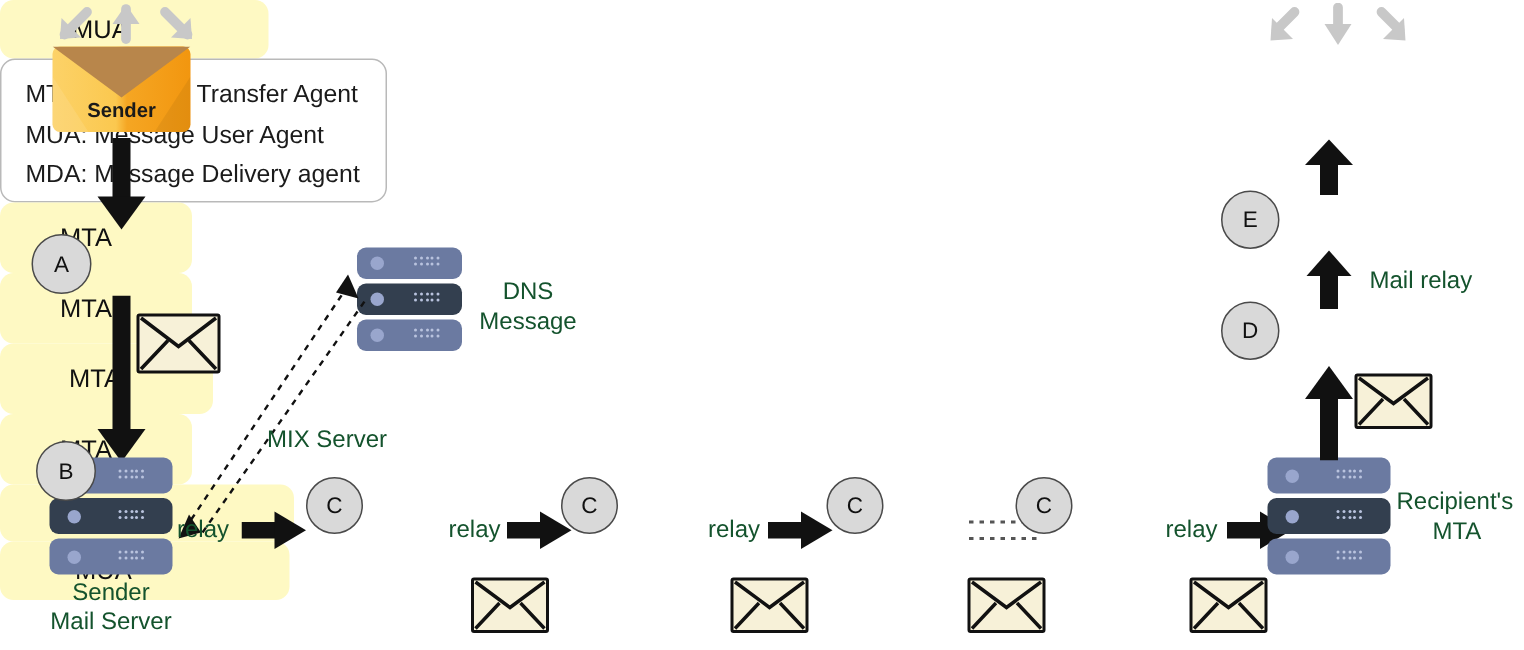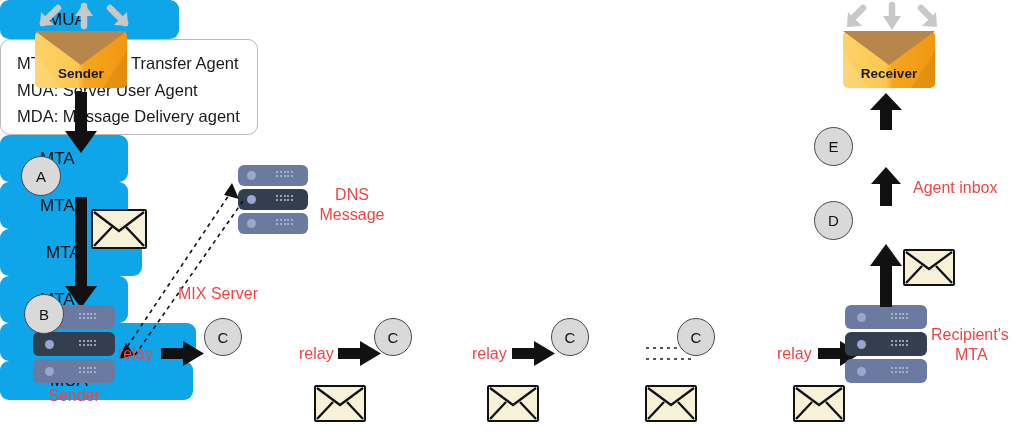--- a/index.html
+++ b/index.html
@@ -15,21 +15,21 @@
     position: relative;
     width: 1016px;
     height: 433px;
     background: #ffffff;
     overflow: hidden;
   }
   .abs { position: absolute; }
 
   
   .pill {
-    background: #0ea5e9;
+    background: #fef9c3;
     border-radius: 9px;
     display: flex;
     align-items: center;
   }
   .pill-label {
     font-size: 17px;
     color: #111111;
     font-family: "Liberation Sans", sans-serif;
     white-space: nowrap;
   }
@@ -44,21 +44,21 @@
     align-items: center;
     justify-content: center;
     font-size: 15px;
     color: #111111;
     box-sizing: border-box;
   }
 
   
   .lbl {
     font-size: 16px;
-    color: #ef4444;
+    color: #14532d;
     line-height: 1.22;
     white-space: nowrap;
   }
   .lbl-c { text-align: center; }
 
   
   .legend {
     border: 1.3px solid #b9b9b9;
     border-radius: 10px;
     background: #ffffff;
@@ -240,20 +240,21 @@
           <i></i>
           <i></i>
           <i></i>
           <i></i>
       </span>
     </div>
   </div>
   <div class="badge" style="left:24px; top:294px; width:40px; height:40px;">B</div>
 
   <div class="lbl lbl-c abs" style="left:14px; top:386px; width:120px;">Sender</div>
+  <div class="lbl lbl-c abs" style="left:14px; top:405px; width:120px;">Mail Server</div>
 
   <div class="server" style="left:238px; top:165px; width:70px; height:69px;">
     <div class="srv-row srv-light" style="top:0; width:70px; height:21px;">
       <span class="srv-led" style="left:9px; top:6px; width:9px; height:9px;"></span>
       <span class="srv-dots" style="left:38px; top:6px;">
         <i></i>
           <i></i>
           <i></i>
           <i></i>
           <i></i>
@@ -305,21 +306,21 @@
       <path d="M30,180 L138,26"></path>
     </g>
     <path d="M127,8 L134,24 L119,20 Z" fill="#111111"></path>
     <path d="M14,184 L21,168 L29,180 Z" fill="#111111"></path>
   </svg>
 
   <div class="lbl abs" style="left:178px; top:284px;">MIX Server</div>
 
   <div class="legend" style="left:360px; top:33px; width:258px; height:96px;">
     <div class="legend-line">MTA: Message Transfer Agent</div>
-    <div class="legend-line">MUA: Server User Agent</div>
+    <div class="legend-line">MUA: Message User Agent</div>
     <div class="legend-line">MDA: Message Delivery agent</div>
   </div>
 
   <div class="lbl abs" style="left:118px; top:344px;">relay</div>
   <svg class="flow" style="left:161px; top:340px;" width="44" height="28" viewBox="0 0 44 28">
     <rect x="0" y="8" width="27" height="11" fill="#111111"></rect>
     <path d="M43,13.5 L22,1 L22,26 Z" fill="#111111"></path>
   </svg>
 
   <div class="pill" style="left:205px; top:325px; width:88px; height:47px; padding-left:40px;">
@@ -455,41 +456,32 @@
 
   <div class="pill" style="left:812px; top:202px; width:146px; height:38px; padding-left:50px;">
     <span class="pill-label">MDA</span>
   </div>
   <div class="badge" style="left:814px; top:201px; width:39px; height:39px;">D</div>
 
   <svg class="flow" style="left:868px; top:166px;" width="36" height="40" viewBox="0 0 36 40">
     <rect x="12" y="17" width="12" height="23" fill="#111111"></rect>
     <path d="M18,1 L33,18 L3,18 Z" fill="#111111"></path>
   </svg>
-  <div class="lbl abs" style="left:913px; top:178px;">Agent inbox</div>
+  <div class="lbl abs" style="left:913px; top:178px;">Mail relay</div>
 
   <div class="pill" style="left:812px; top:128px; width:143px; height:39px; padding-left:50px;">
     <span class="pill-label">MUA</span>
   </div>
   <div class="badge" style="left:814px; top:127px; width:39px; height:39px;">E</div>
 
   <svg class="flow" style="left:868px; top:92px;" width="36" height="38" viewBox="0 0 36 38">
     <rect x="12" y="16" width="12" height="22" fill="#111111"></rect>
     <path d="M18,1 L34,18 L2,18 Z" fill="#111111"></path>
   </svg>
 
-  <div class="benv" style="left:843px; top:31px; width:92px; height:57px;">
-    <div class="body"></div>
-    <svg class="flap" width="92" height="57" viewBox="0 0 92 57" preserveAspectRatio="none">
-      <path d="M0,0 L92,0 L46,34 Z" fill="#b8864b"></path>
-      <path d="M0,20 L0,57 L24,57 Z" fill="#ffffff" opacity="0.10"></path>
-      <path d="M92,20 L92,57 L68,57 Z" fill="#000000" opacity="0.06"></path>
-    </svg>
-    <div class="name">Receiver</div>
-  </div>
 
   <svg class="motion" style="left:840px; top:2px;" width="104" height="32" viewBox="0 0 104 32">
     <g fill="none" stroke="#c8c8c8" stroke-width="6.5" stroke-linecap="round" stroke-linejoin="round">
       <path d="M23,6 L11,18"></path>
       <path d="M52,3 L52,21"></path>
       <path d="M81,6 L93,18"></path>
     </g>
     <g fill="#c8c8c8">
       <path d="M7,25 L8,10 L22,24 Z"></path>
       <path d="M52,28 L61,14 L43,14 Z"></path>

